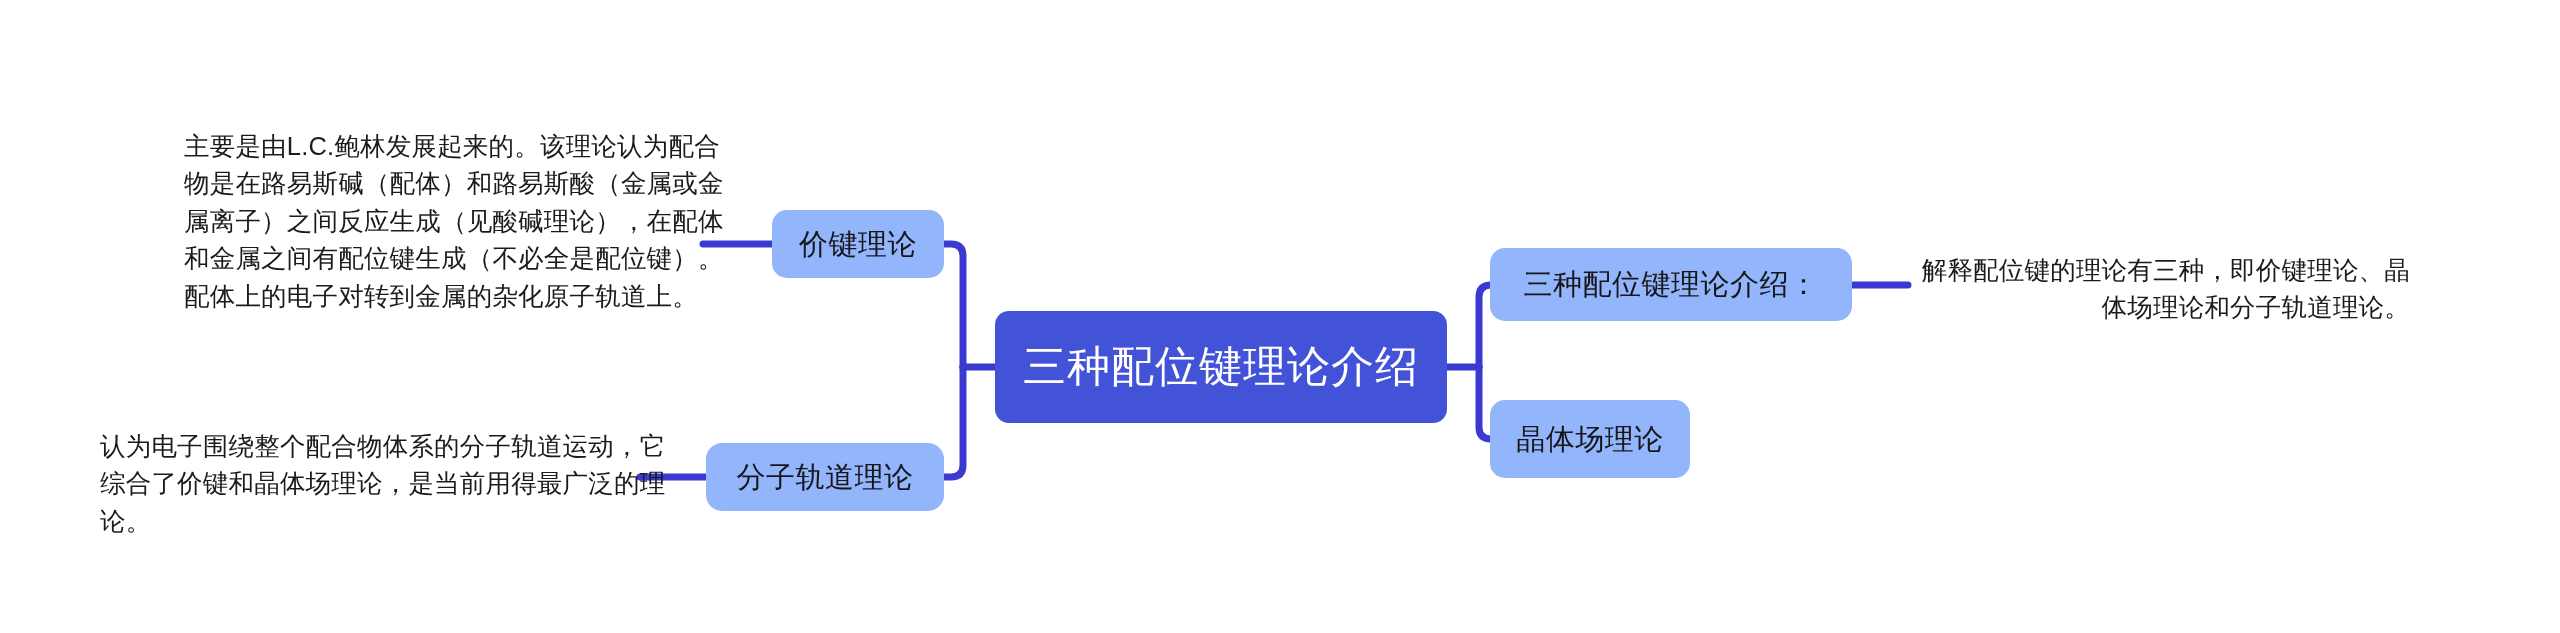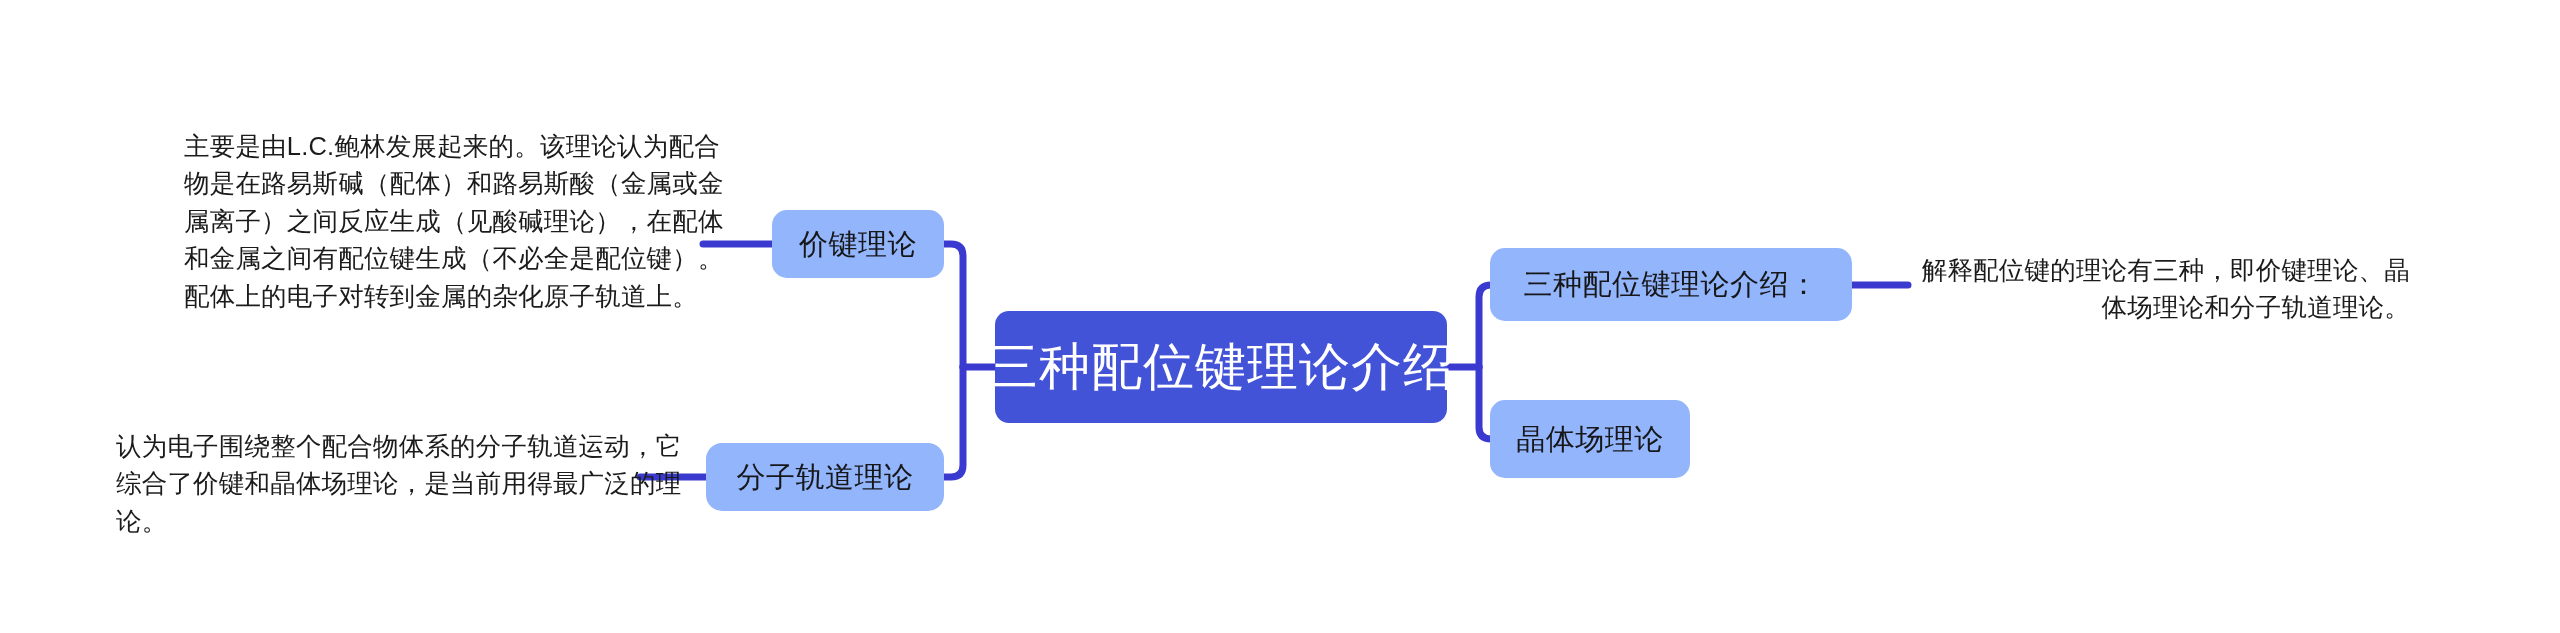--- a/index.html
+++ b/index.html
@@ -39,21 +39,21 @@
     align-items: center;
     justify-content: center;
     text-align: left;
     border-radius: 16px;
     line-height: 1.25;
     white-space: nowrap;
   }
   .node-root {
     background: #4353d8;
     color: #ffffff;
-    font-size: 51px;
+    font-size: 43px;
     letter-spacing: 1px;
     border-radius: 14px;
   }
   .node-branch {
     background: #92b5fb;
     color: #17171a;
     font-size: 29px;
     letter-spacing: 0.5px;
     border-radius: 15px;
   }
@@ -71,21 +71,21 @@
   .note-right { text-align: right; }
 
   
   #note-valence-bond {
     left: 184px;
     top: 108px;
     width: 548px;
   }
   
   #note-molecular-orbital {
-    left: 116px;
+    left: 100px;
     top: 408px;
     width: 566px;
   }
   
   #note-intro {
     left: 1910px;
     top: 232px;
     width: 500px;
   }
 

